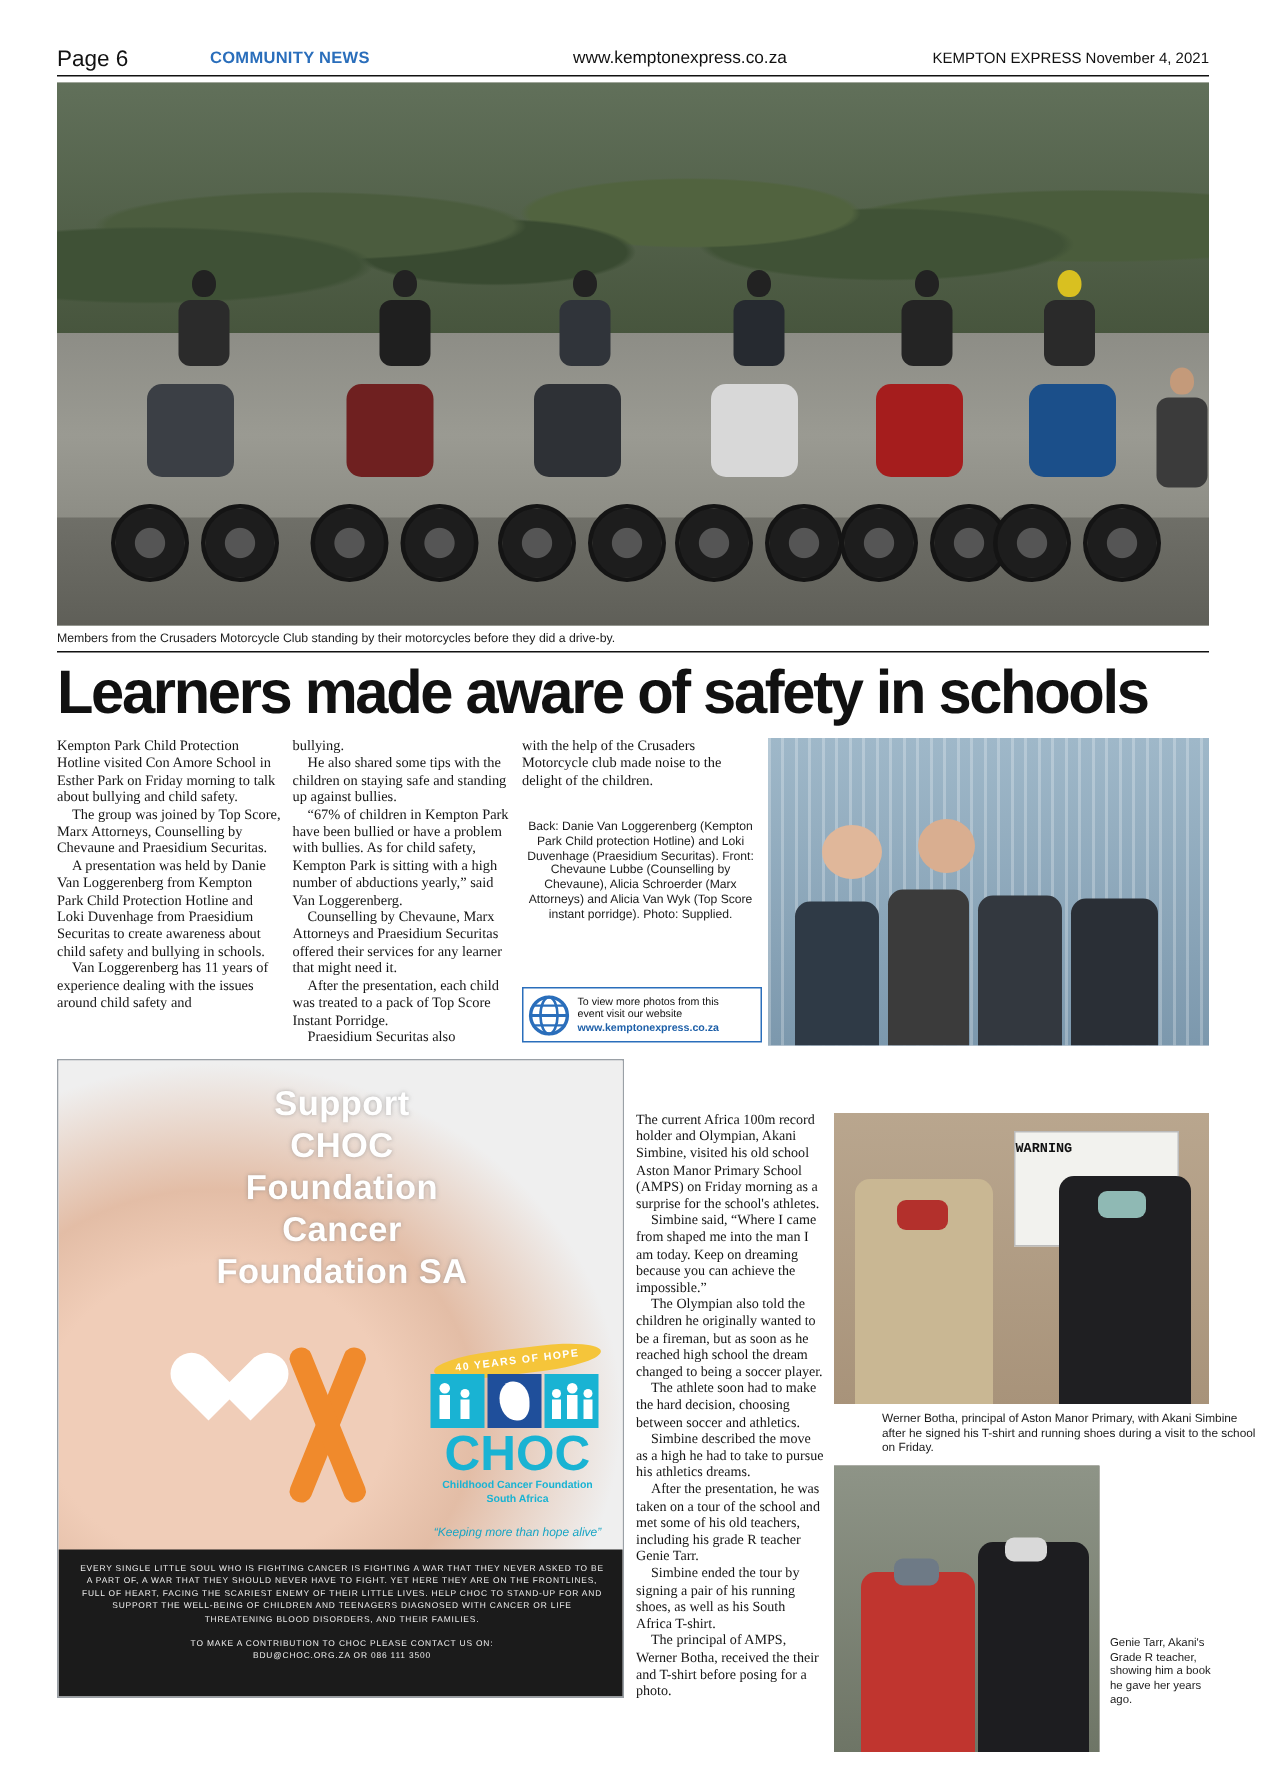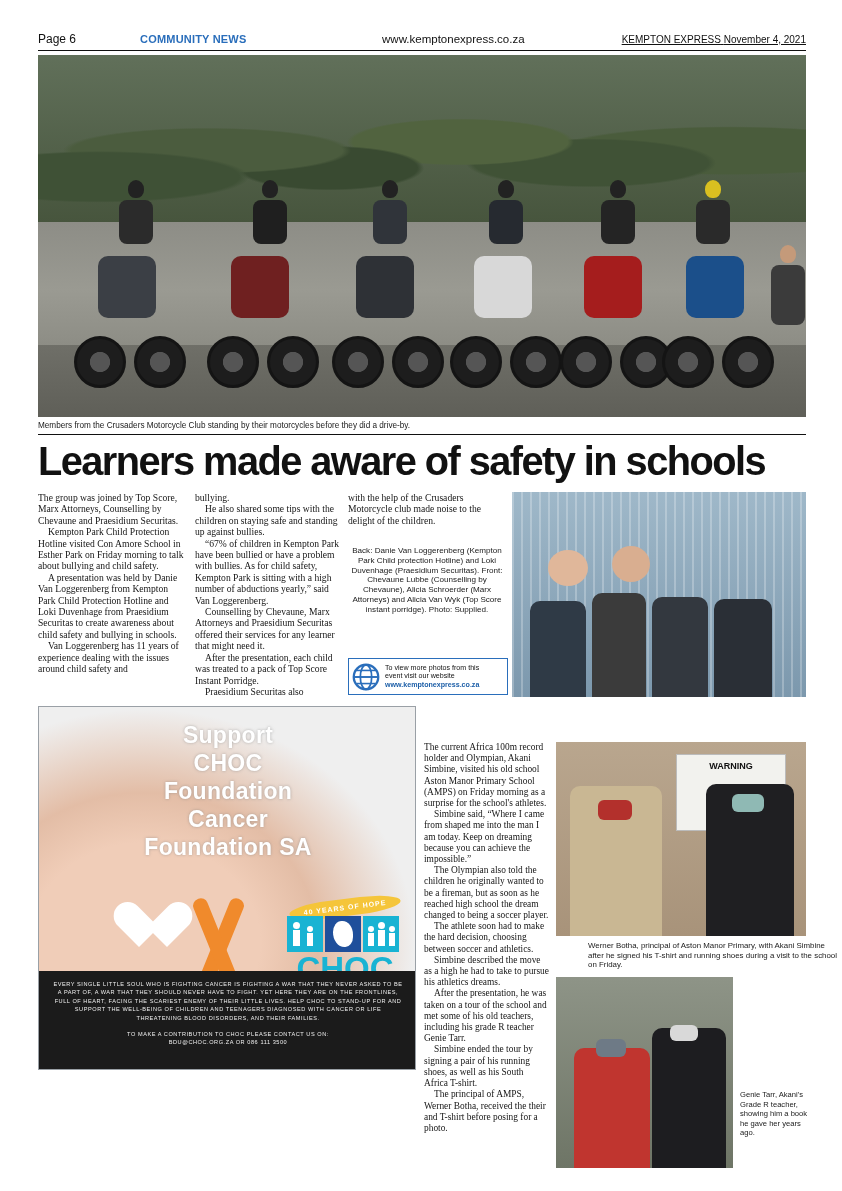--- a/index.html
+++ b/index.html
@@ -11,24 +11,24 @@
     overflow: hidden;
   }
   .page { position: absolute; left: 0; top: 0; width: 842px; height: 1191px; }
 
   
   .masthead {
     position: absolute; left: 38px; top: 28px; width: 768px; height: 22px;
     display: flex; align-items: center;
     font-family: "Liberation Sans", sans-serif;
   }
-  .mh-page { font-size: 12px; color: #111; width: 78px; }
+  .mh-page { font-size: 15px; color: #111; width: 78px; }
   .mh-section { font-size: 11px; font-weight: bold; color: #2a6ebb; letter-spacing: .2px; width: 200px; margin-left: 24px;}
   .mh-url { font-size: 11.5px; color: #111; flex: 1; text-align: center; padding-right: 55px;}
-  .mh-right { font-size: 10px; color: #111; white-space: nowrap; text-decoration: underline; }
+  .mh-right { font-size: 10px; color: #111; white-space: nowrap; }
   .mh-right .paper { font-weight: normal; }
   .mh-rule { position: absolute; left: 38px; top: 50px; width: 768px; height: 1.2px; background: #111; }
 
   
   .photo-top {
     position: absolute; left: 38px; top: 55px; width: 768px; height: 362px;
     overflow: hidden; background: #6b7360;
   }
   .cap-top {
     position: absolute; left: 38px; top: 421px; width: 600px;
@@ -73,21 +73,21 @@
   .webtxt .u { color: #1d5fa8; font-weight: bold; }
 
   
   .photo-group {
     position: absolute; left: 512px; top: 492px; width: 294px; height: 205px;
     overflow: hidden; background: #8aa0b4;
   }
 
   
   .ad {
-    position: absolute; left: 38px; top: 706px; width: 378px; height: 364px;
+    position: absolute; left: 38px; top: 706px; width: 378px; height: 426px;
     border: 1px solid #9aa0a6; background: #efefef; overflow: hidden;
   }
   .ad-hands { position: absolute; left: 0; top: 0; width: 378px; height: 380px; overflow: hidden; }
   .ad-text {
     position: absolute; left: 0; top: 14px; width: 378px;
     font-family: "Liberation Sans", sans-serif; font-weight: bold;
     font-size: 23px; line-height: 28px; color: #ffffff; text-align: center;
     letter-spacing: .3px;
     text-shadow: 0 0 3px rgba(120,120,120,.55);
   }
@@ -189,21 +189,21 @@
   .choc-sq.c { left:84px; width:36px; }
   .choc-word { position:absolute; left:0; top:62px; width:132px; text-align:center;
      font-family:"Liberation Sans",sans-serif; font-weight:bold; font-size:33px; color:#19b3d3; line-height:33px; }
   .choc-sub { position:absolute; left:0; top:96px; width:132px; text-align:center;
      font-family:"Liberation Sans",sans-serif; font-weight:bold; font-size:7px; color:#19b3d3; line-height:9px; }
   .fig { position:absolute; background:#fff; }
 
   .wall { position:absolute; left:0; top:0; width:100%; height:100%;
      background: linear-gradient(#b9a68e, #a8937a); }
   .sign { position:absolute; right:8%; top:6%; width:44%; height:40%; background:#f2f2ee; border:1px solid #bbb; }
-  .sign .warn { font-family:Liberation Sans, sans-serif; font-size:9px; font-weight:bold; color:#111; text-align:center; margin-top:6px;}
+  .sign .warn { font-family:Liberation Mono, monospace; font-size:9px; font-weight:bold; color:#111; text-align:left; margin-top:6px;}
   .mask { position:absolute; border-radius:6px; }
 </style>
 </head>
 <body>
 
 <div class="page">
 
   <div class="masthead">
     <div class="mh-page">Page 6</div>
     <div class="mh-section">COMMUNITY NEWS</div>
@@ -281,22 +281,22 @@
       </div>
   </div>
 
   <div class="cap-top">Members from the Crusaders Motorcycle Club standing by their motorcycles before they did a drive-by.</div>
   <div class="rule-2"></div>
 
   <h1 class="headline-main">Learners made aware of safety in schools</h1>
 
   <div class="art1">
     <div class="col c1">
+      <p>Kempton Park Child Protection Hotline visited Con Amore School in Esther Park on Friday morning to talk about bullying and child safety.</p>
       <p>The group was joined by Top Score, Marx Attorneys, Counselling by Chevaune and Praesidium Securitas.</p>
-      <p>Kempton Park Child Protection Hotline visited Con Amore School in Esther Park on Friday morning to talk about bullying and child safety.</p>
       <p>A presentation was held by Danie Van Loggerenberg from Kempton Park Child Protection Hotline and Loki Duvenhage from Praesidium Securitas to create awareness about child safety and bullying in schools.</p>
       <p>Van Loggerenberg has 11 years of experience dealing with the issues around child safety and</p>
     </div>
     <div class="col c2">
       <p>bullying.</p>
       <p>He also shared some tips with the children on staying safe and standing up against bullies.</p>
       <p>“67% of children in Kempton Park have been bullied or have a problem with bullies. As for child safety, Kempton Park is sitting with a high number of abductions yearly,” said Van Loggerenberg.</p>
       <p>Counselling by Chevaune, Marx Attorneys and Praesidium Securitas offered their services for any learner that might need it.</p>
       <p>After the presentation, each child was treated to a pack of Top Score Instant Porridge.</p>
       <p>Praesidium Securitas also</p>

